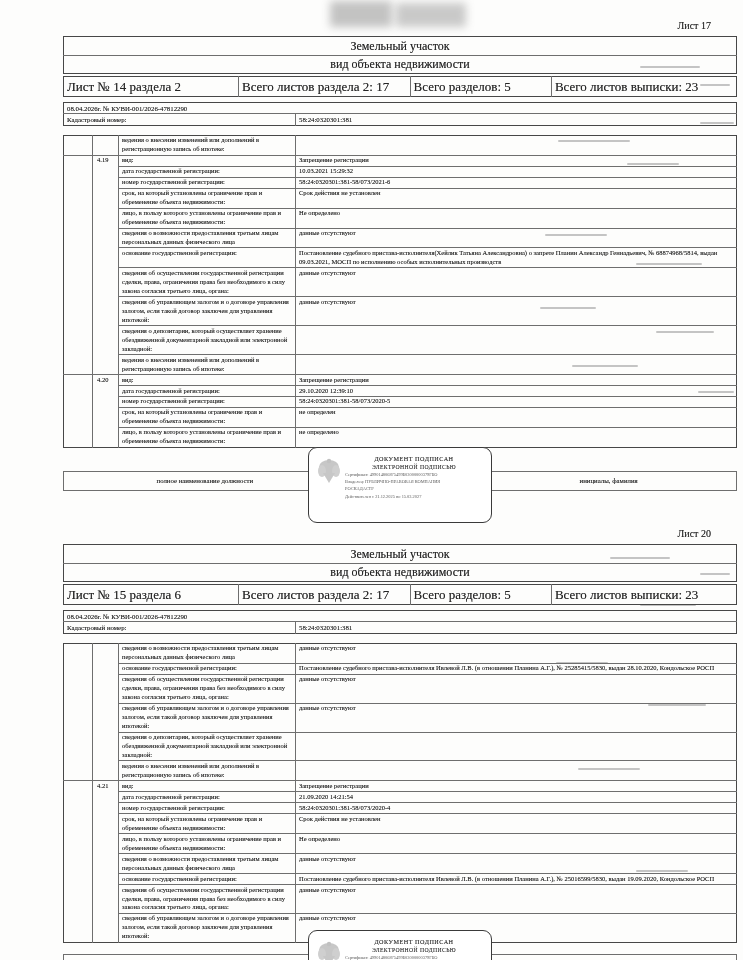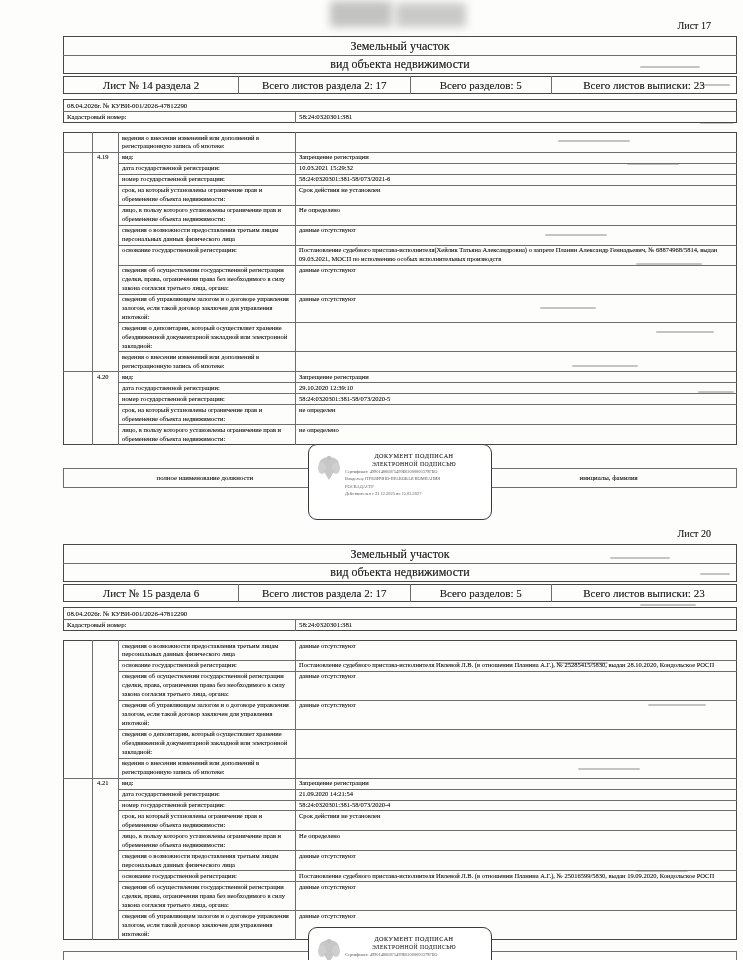--- a/index.html
+++ b/index.html
@@ -13,21 +13,21 @@
   .p1{top:20px;}
   .p2{top:528px;}
   .sheet-label{text-align:right;padding-right:26px;font-size:10px;height:9px;}
   table{border-collapse:collapse;width:100%;table-layout:fixed;}
   td{font-size:6.5px;line-height:1.38;padding:.5px 3px;vertical-align:top;overflow:hidden;}
   .box{border:1px solid #474747;}
   .title-tbl{margin-top:7px;}
   .title-tbl td{text-align:center;font-size:12px;height:10px;}
   .title-tbl tr + tr td{border-top:1px solid #6e6e6e;margin-top:33px;}
   .meta-tbl{margin-top:2px;}
-  .meta-tbl td{text-align:center;font-size:11px;height:10px;border-left:1px solid #6e6e6e;}
+  .meta-tbl td{font-size:13px;height:10px;border-left:1px solid #6e6e6e;}
   .meta-tbl td:first-child{border-left:none;}
   .req-tbl{margin-top:5px;}
   .req-tbl td{font-size:6.8px;height:9px;}
   .req-tbl .cad-row td{border-top:1px solid #6e6e6e;}
   .req-tbl .cad-val{border-left:1px solid #6e6e6e;}
   .main{margin-top:9px;border:1.2px solid #474747;}
   .main td{border-left:1px solid #6e6e6e;}
   .main td:first-child{border-left:none;}
   .main tr.hr td.lbl, .main tr.hr td.val{border-top:1px solid #6e6e6e;}
   .main tr.gs td{border-top:1px solid #6e6e6e;}

